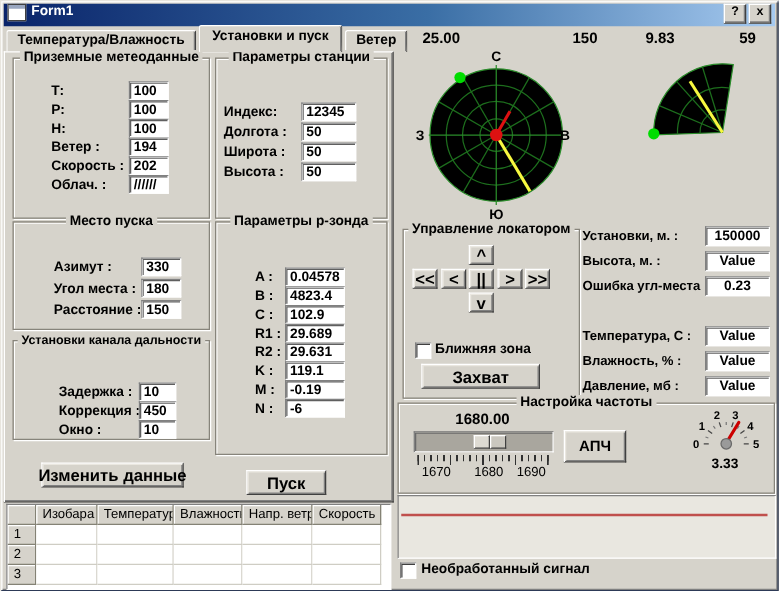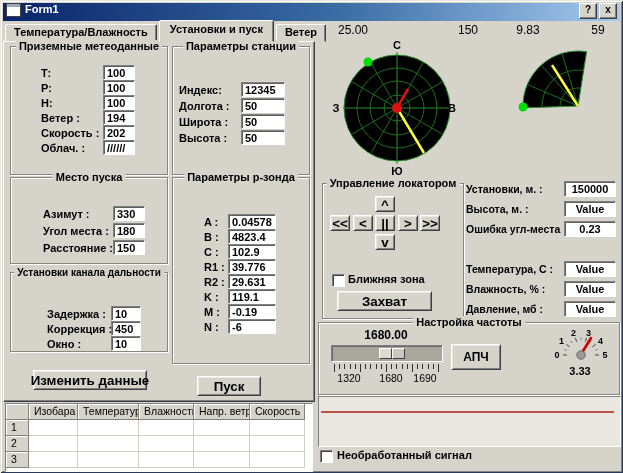--- a/index.html
+++ b/index.html
@@ -33,21 +33,21 @@
   .flb{font-weight:bold;white-space:nowrap;display:inline-block;}
   .fv{display:inline-block;background:#fff;border:1px solid;border-color:#808080 #fff #fff #808080;
       box-shadow:inset 1px 1px 0 #5f5f5f;font-weight:bold;height:15px;line-height:14px;padding:0 3px;
       box-sizing:border-box;white-space:nowrap;overflow:hidden;}
   .btn{position:absolute;background:#d6d3cb;border:1px solid;border-color:#fff #404040 #404040 #fff;
        box-shadow:inset 1px 1px 0 #eae7e0, inset -1px -1px 0 #808080;font-weight:bold;
        display:flex;align-items:center;justify-content:center;white-space:nowrap;}
   .cbx{position:absolute;width:11px;height:11px;background:#fff;border:1px solid;
        border-color:#808080 #fff #fff #808080;box-shadow:inset 1px 1px 0 #404040;}
   .cblbl{position:absolute;font-weight:bold;white-space:nowrap;}
-  .ro{position:absolute;font-weight:normal;font-size:12px;text-align:center;}
+  .ro{position:absolute;font-weight:bold;font-size:12px;text-align:center;}
   
   .tel{position:absolute;left:464px;top:181px;width:154px;height:140px;}
   .trow{position:absolute;left:0;width:154px;height:17px;}
   .tlb{position:absolute;left:2px;top:2px;font-weight:bold;font-size:10.5px;white-space:nowrap;}
   .tv{position:absolute;left:100px;top:0;width:52px;height:16px;background:#fff;border:1px solid;
       border-color:#808080 #fff #fff #808080;box-shadow:inset 1px 1px 0 #5f5f5f;font-weight:bold;
       text-align:center;line-height:15px;box-sizing:border-box;}
   
   .track{position:absolute;left:12px;top:22px;width:110px;height:15px;background:#a9a69e;
          border:1px solid;border-color:#808080 #fff #fff #808080;box-shadow:inset 1px 1px 0 #6a6a6a;display:flex;}
@@ -166,21 +166,21 @@
     <div class="frow" style="left:31px;top:51px">
         <span class="flb" style="width:24px">B :</span>
         <span class="fv" style="width:48px">4823.4</span>
       </div>
     <div class="frow" style="left:31px;top:66px">
         <span class="flb" style="width:24px">C :</span>
         <span class="fv" style="width:48px">102.9</span>
       </div>
     <div class="frow" style="left:31px;top:81px">
         <span class="flb" style="width:24px">R1 :</span>
-        <span class="fv" style="width:48px">39.776</span>
+        <span class="fv" style="width:48px">29.689</span>
       </div>
     <div class="frow" style="left:31px;top:96px">
         <span class="flb" style="width:24px">R2 :</span>
         <span class="fv" style="width:48px">29.631</span>
       </div>
     <div class="frow" style="left:31px;top:111px">
         <span class="flb" style="width:24px">K :</span>
         <span class="fv" style="width:48px">119.1</span>
       </div>
     <div class="frow" style="left:31px;top:126px">
@@ -303,21 +303,21 @@
   <div class="grp" style="left:318px;top:322px;width:300px;height:71px">
     <span class="gt">Настройка частоты</span>
     <div class="abs b" style="left:12px;top:5px;width:110px;text-align:center;font-size:12px">1680.00</div>
     <div class="track">
       <div class="thumb">
         <div style="background:#dedbd3"></div>
           <div style="background:#cac7bf"></div>
       </div>
     </div>
     <div class="ruler"></div>
-    <span class="slbl" style="left:16px">1320</span>
+    <span class="slbl" style="left:16px">1670</span>
     <span class="slbl" style="left:58px">1680</span>
     <span class="slbl" style="left:92px">1690</span>
     <button class="btn" style="left:132px;top:21px;width:50px;height:26px;font-size:12px">АПЧ</button>
     <svg class="abs" style="left:225px;top:4px" width="72" height="37" viewBox="0 0 72 37">
       <g stroke="#444" stroke-width="1">
         <line x1="51" y1="28" x2="55" y2="28"></line>
           <line x1="48.3" y1="19.8" x2="51.6" y2="17.4"></line>
         <line x1="41.3" y1="14.7" x2="42.6" y2="10.9"></line>
           <line x1="32.7" y1="14.7" x2="31.4" y2="10.9"></line>
         <line x1="25.7" y1="19.8" x2="22.4" y2="17.4"></line>

